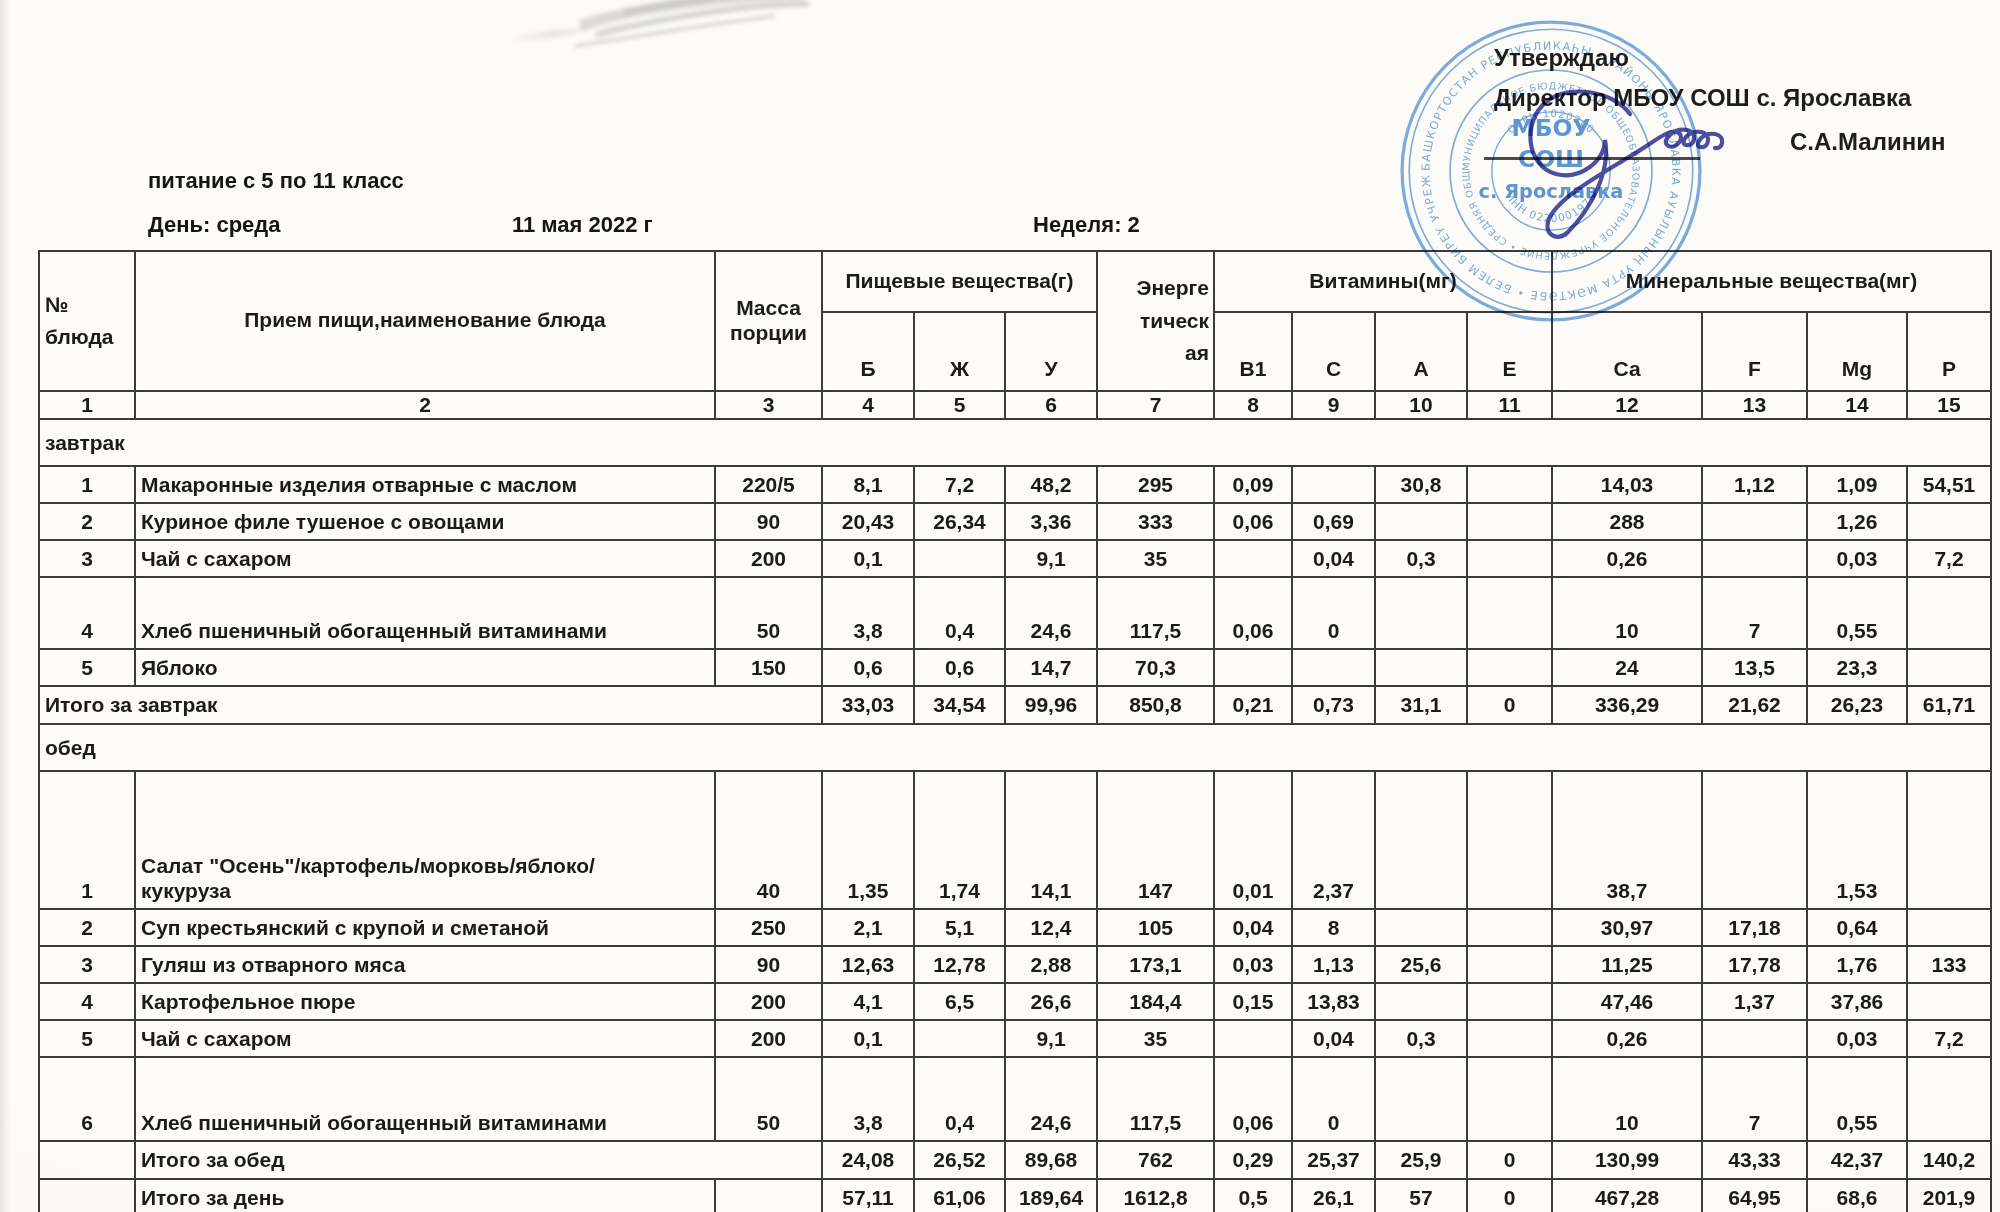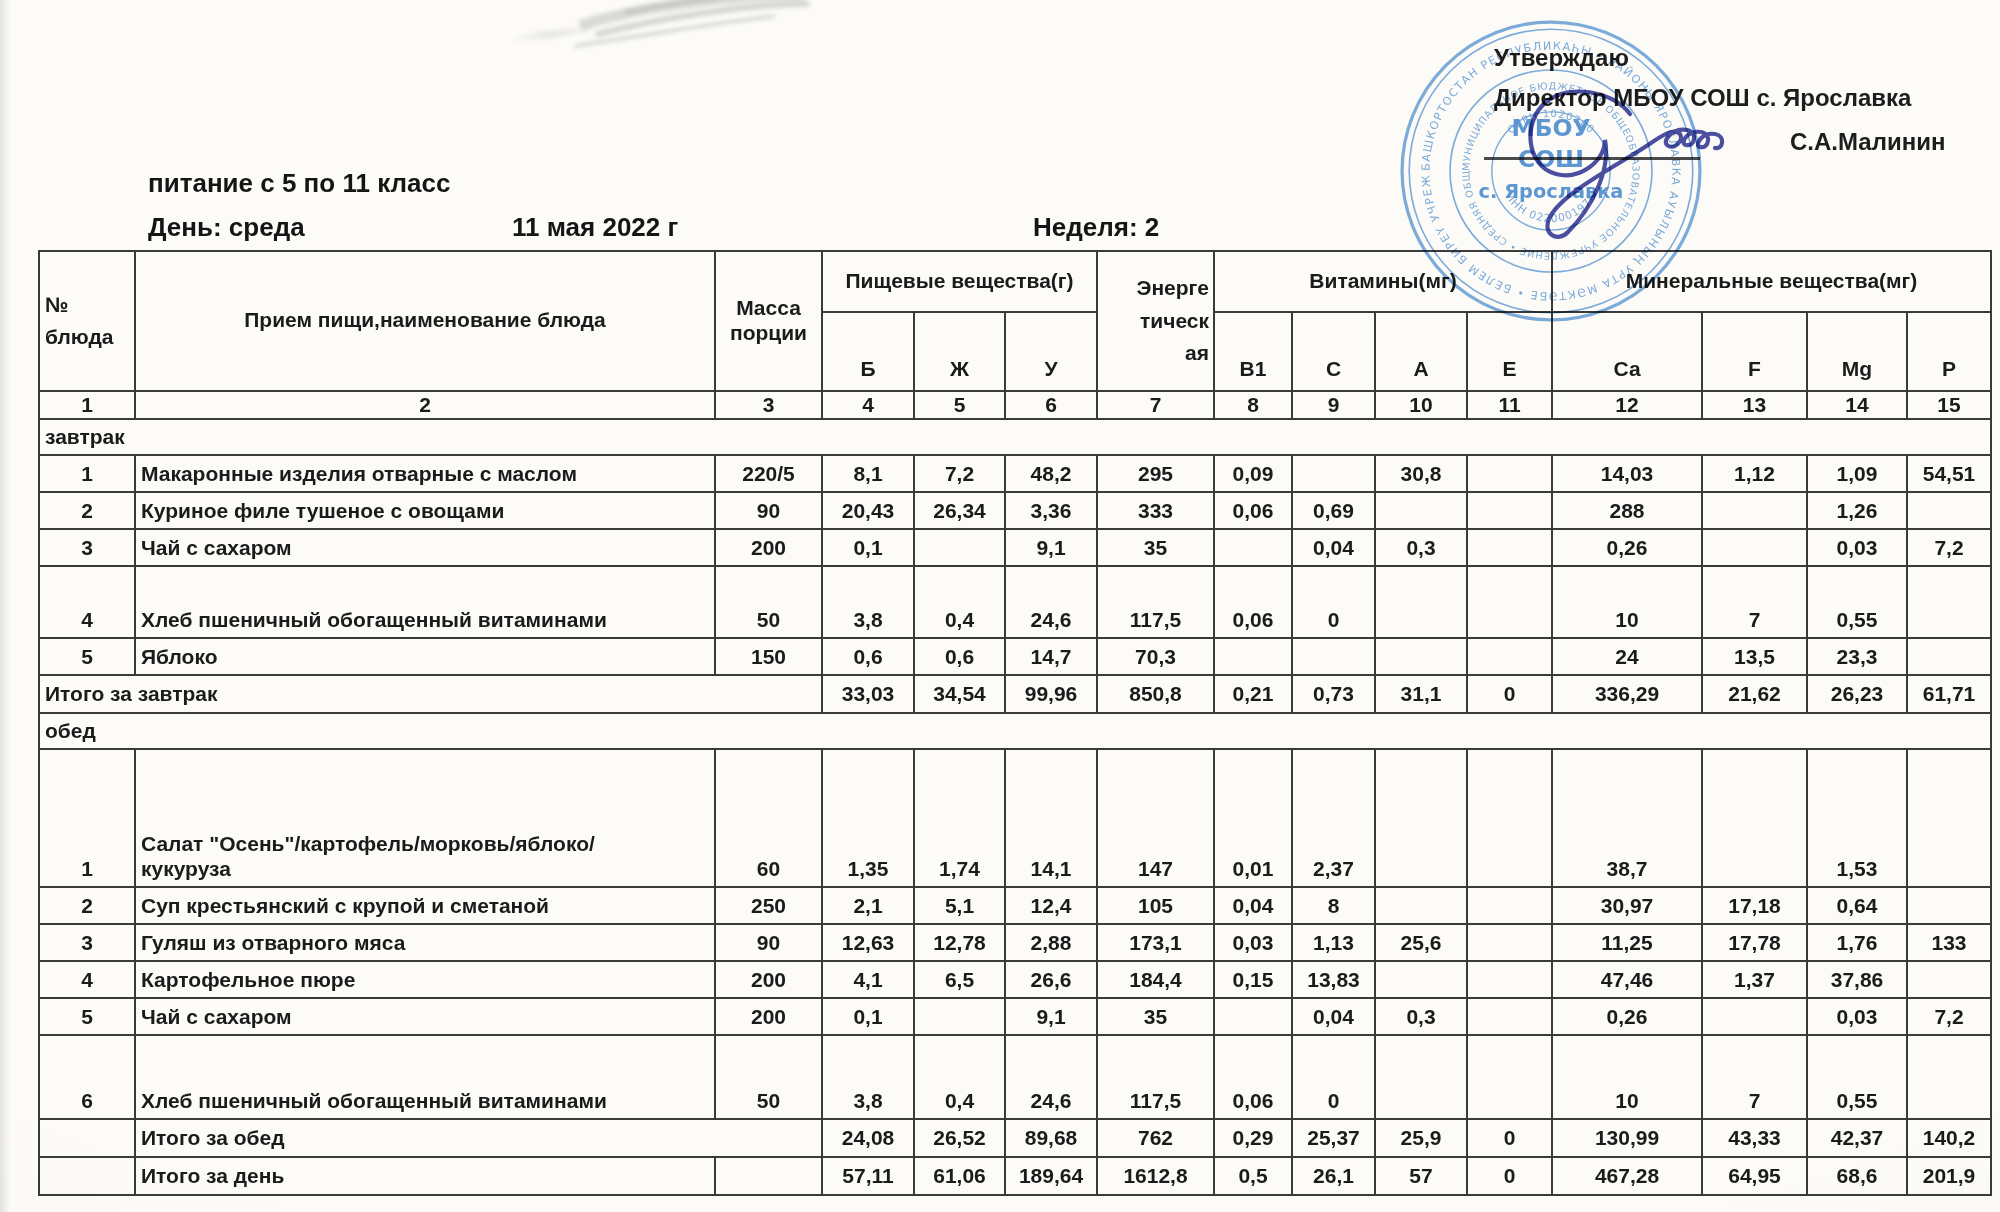--- a/index.html
+++ b/index.html
@@ -2,21 +2,21 @@
 <html><head>
 <meta charset="utf-8">
 <style>
   html,body{margin:0;padding:0;}
   body{
     width:2000px;height:1212px;position:relative;overflow:hidden;
     background:radial-gradient(140% 120% at 50% 40%, #fcfbf8 55%, #f2f0ea 100%);
     font-family:"Liberation Sans", sans-serif;color:#1d1d1d;
   }
   .abs{position:absolute;}
-  .meta{font-size:26px;font-weight:600;color:#151515;white-space:nowrap;}
+  .meta{font-size:22px;font-weight:600;color:#151515;white-space:nowrap;}
   #class-range{left:148px;top:168px;}
   #day-label{left:148px;top:212px;}
   #date-label{left:512px;top:212px;}
   #week-label{left:1033px;top:212px;}
   #approve-title{left:1494px;top:44px;font-size:24px;font-weight:600;white-space:nowrap;}
   #approve-position{left:1494px;top:84px;font-size:24px;font-weight:700;white-space:nowrap;}
   #approve-name{left:1790px;top:128px;font-size:24px;font-weight:600;white-space:nowrap;}
   #sig-line{left:1484px;top:157px;width:216px;height:0;border-top:3px solid #4a4a4a;}
 
   
@@ -27,21 +27,21 @@
   }
   #menu-table td{
     border:2px solid #3a3a3a;padding:1px 5px;text-align:center;
     vertical-align:middle;line-height:1.18;overflow:hidden;
   }
   #menu-table td.l{text-align:left;}
   #menu-table tr.h1{height:46px;}
   #menu-table tr.h2{height:60px;}
   #menu-table tr.h2 td{vertical-align:bottom;padding-bottom:8px;}
   #menu-table tr.h3{height:28px;}
-  #menu-table tr.sec{height:36px;}
+  #menu-table tr.sec{height:47px;}
   #menu-table tr.sec td{text-align:left;font-weight:700;padding-left:5px;}
   #menu-table tr.r{height:37px;}
   #menu-table tr.r4{height:72px;}
   #menu-table tr.r4 td{vertical-align:bottom;padding-bottom:5px;}
   #menu-table tr.xt{height:138px;}
   #menu-table tr.xt td{vertical-align:bottom;padding-bottom:5px;}
   #menu-table tr.t2{height:84px;}
   #menu-table tr.t2 td{vertical-align:bottom;padding-bottom:5px;}
   #menu-table tr.tot{height:38px;}
   #menu-table tr.tot td{font-weight:700;}
@@ -251,21 +251,21 @@
   <tr class="sec">
     <td colspan="15">обед</td>
   </tr>
 
   <tr class="xt">
     <td>1</td>
     <td class="l">
           <span class="blk">Салат "Осень"/картофель/морковь/яблоко/</span>
           <span class="blk">кукуруза</span>
         </td>
-    <td>60</td>
+    <td>40</td>
     <td>1,35</td>
         <td>1,74</td>
         <td>14,1</td>
         <td>147</td>
         <td>0,01</td>
         <td>2,37</td>
         <td></td>
         <td></td>
         <td>38,7</td>
         <td></td>

